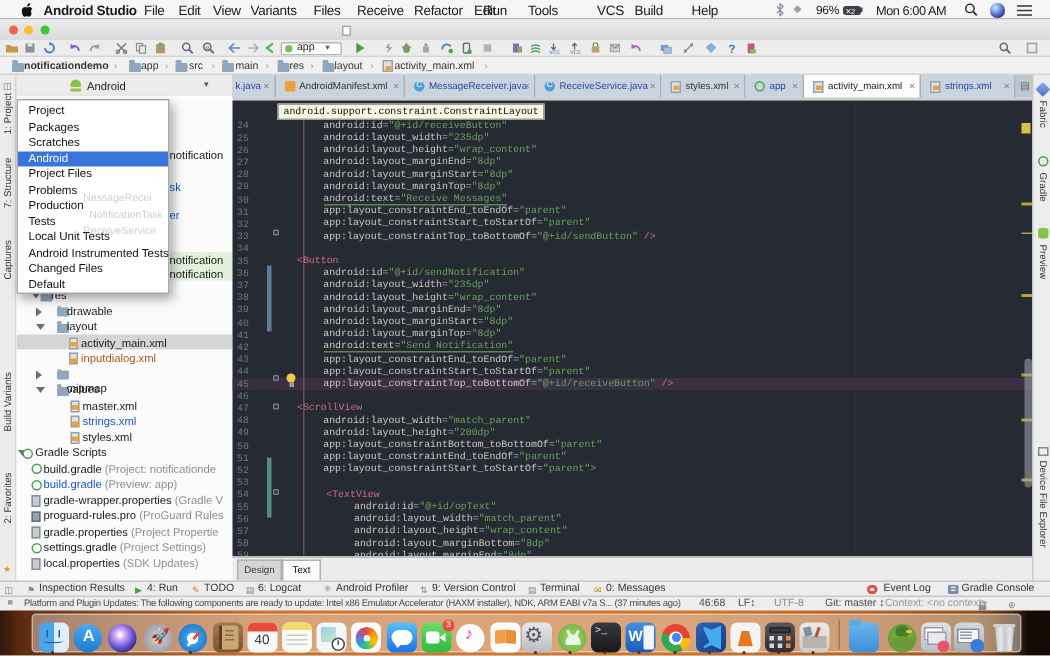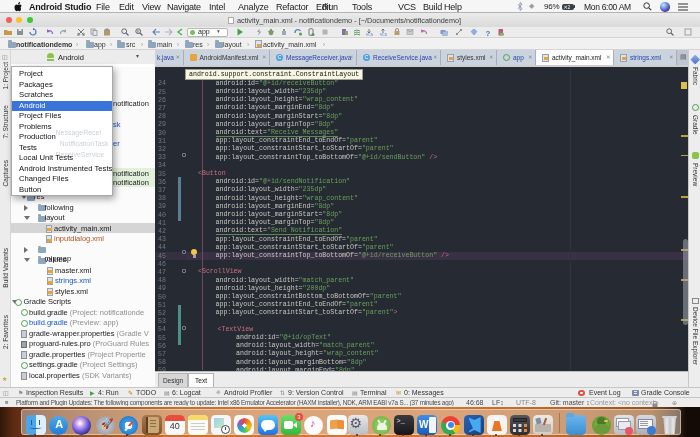--- a/index.html
+++ b/index.html
@@ -63,30 +63,30 @@
 
 <div class="ab" id="menubar">
 <svg style="position:absolute;left:14px;top:1.5px;" width="9" height="10" viewBox="0 0 100 115">
         <path d="M80 82c-4 12-12 24-22 24-6 0-8-4-16-4s-11 4-16 4C16 106 4 83 4 61 4 41 17 30 29 30c6 0 12 4 16 4s10-4 17-4c10 0 19 6 24 15-12 6-14 25-6 37z" fill="#111"></path>
         <path d="M62 20c4-5 7-13 6-20-6 1-13 5-17 10-4 5-7 12-6 19 7 0 13-4 17-9z" fill="#111"></path>
       </svg>
 <span style="left:29px;"><b>Android Studio</b></span>
 <span style="left:96px;">File</span>
 <span style="left:119px;">Edit</span>
 <span style="left:142px;">View</span>
-<span style="left:167px;">Navigate</span>
-<span style="left:209px;">Intel</span>
-<span style="left:238px;">Analyze</span>
+<span style="left:167px;">Variants</span>
+<span style="left:209px;">Files</span>
+<span style="left:238px;">Receive</span>
 <span style="left:276px;">Refactor</span>
 <span style="left:316px;">Edit</span>
 <span style="left:322px;">Run</span>
 <span style="left:352px;">Tools</span>
 <span style="left:398px;">VCS</span>
 <span style="left:423px;">Build</span>
-<span style="left:444px;">Help</span>
+<span style="left:461px;">Help</span>
 <svg style="position:absolute;left:517px;top:2px;" width="6" height="9" viewBox="0 0 6 9">
         <path d="M1 2.2 L5 6.8 L3 8.5 L3 0.5 L5 2.2 L1 6.8" fill="none" stroke="#8a93a8" stroke-width="0.9"></path>
       </svg>
 <span style="left:529px;top:2px;font-size:7px;color:#9aa0a8;">◆</span>
 <span style="left:544px;font-size:8px;text-align:center;">96%</span>
 <div style="position:absolute;left:562px;top:3.5px;width:11.5px;height:6.5px;background:#3c3f45;border-radius:2px;"></div>
 <div style="position:absolute;left:574px;top:5px;width:1px;height:3px;background:#3c3f45;"></div>
 <span style="left:563.5px;top:3.5px;font-size:5px;color:#fff;letter-spacing:-0.3px;">✕2</span>
 <span style="left:584px;font-size:8.5px;letter-spacing:-0.3px;">Mon 6:00 AM</span>
 <svg style="position:absolute;left:643px;top:2px;" width="9" height="9" viewBox="0 0 9 9">
@@ -100,21 +100,20 @@
           <line x1="0" y1="4" x2="10" y2="4"></line>
           <line x1="0" y1="7" x2="10" y2="7"></line>
         </g>
       </svg>
 </div>
 <div class="ab" id="titlebar">
 <div class="tl" style="left:6px;background:#f2605a;"></div>
 <div class="tl" style="left:16px;background:#fbbf2e;"></div>
 <div class="tl" style="left:26.5px;background:#3ec735;"></div>
 <div style="position:absolute;left:228px;top:4px;width:6px;height:7px;background:#fdfdfd;border:0.5px solid #aaa;"></div>
-<div id="title">activity_main.xml - notificationdemo - [~/Documents/notificationdemo]</div>
 </div>
 <div class="ab" id="toolbar">
 <svg style="position:absolute;left:4px;top:1px;" width="8" height="8" viewBox="0 0 8 8">
         <path d="M0 2 L3 2 L4 3 L8 3 L8 7 L0 7 Z" fill="#c49a4a"></path>
       </svg>
 <svg style="position:absolute;left:16px;top:1px;" width="8" height="8" viewBox="0 0 8 8">
         <rect x="1" y="1" width="6" height="6" fill="#8a9098"></rect>
         <rect x="2.5" y="1" width="3" height="2" fill="#e8e8e8"></rect>
       </svg>
 <svg style="position:absolute;left:29px;top:1px;" width="8" height="8" viewBox="0 0 8 8">
@@ -338,21 +337,21 @@
 <div class="trow" style="left:102.5px;top:53px;color:#1857c4;">sk</div>
 <div class="trow" style="left:102.5px;top:72px;color:#1857c4;">er</div>
 <div class="trow" style="left:102.5px;top:102px;color:#1a1a1a;">notification</div>
 <div class="trow" style="left:102.5px;top:111px;color:#1a1a1a;">notification</div>
 <div style="position:absolute;left:0;top:156px;width:144.5px;height:10px;background:#d5d5d5;"></div>
 <div class="arr dn" style="left:10px;top:128.0px;"></div>
 <div class="fo" style="left:16px;top:127.5px;"></div>
 <div class="trow" style="left:23.5px;top:125.0px;color:#1a1a1a;">res</div>
 <div class="arr rt" style="left:13px;top:138.0px;"></div>
 <div class="fo" style="left:27px;top:138.0px;"></div>
-<div class="trow" style="left:34px;top:135.5px;color:#1a1a1a;">following</div>
+<div class="trow" style="left:34px;top:135.5px;color:#1a1a1a;">drawable</div>
 <div class="arr dn" style="left:13px;top:149.0px;"></div>
 <div class="fo" style="left:27px;top:148.5px;"></div>
 <div class="trow" style="left:34px;top:146.0px;color:#1a1a1a;">layout</div>
 <div class="xic" style="left:35px;top:157.5px;"></div>
 <div class="trow" style="left:43.5px;top:156.5px;color:#1a1a1a;">activity_main.xml</div>
 <div class="xic" style="left:35px;top:168.0px;"></div>
 <div class="trow" style="left:43.5px;top:167.0px;color:#b3521f;">inputdialog.xml</div>
 <div class="arr rt" style="left:13px;top:180.0px;"></div>
 <div class="fo" style="left:27px;top:180.0px;"></div>
 <div class="trow" style="left:34px;top:187px;color:#1a1a1a;">mipmap</div>
@@ -374,21 +373,21 @@
 <div class="trow" style="left:18.5px;top:251.0px;color:#1857c4;">build.gradle<span class="gr"> (Preview: app)</span></div>
 <div style="position:absolute;left:10px;top:263.0px;width:6.5px;height:7.5px;background:#c8cdd4;border:0.5px solid #8a9098;"></div>
 <div class="trow" style="left:18.5px;top:261.5px;color:#1a1a1a;">gradle-wrapper.properties<span class="gr"> (Gradle V</span></div>
 <div style="position:absolute;left:10px;top:273.5px;width:6.5px;height:7.5px;background:#9aa2ac;border:0.5px solid #6a7078;"></div>
 <div class="trow" style="left:18.5px;top:272.0px;color:#1a1a1a;">proguard-rules.pro<span class="gr"> (ProGuard Rules</span></div>
 <div style="position:absolute;left:10px;top:284.0px;width:6.5px;height:7.5px;background:#c8cdd4;border:0.5px solid #8a9098;"></div>
 <div class="trow" style="left:18.5px;top:282.5px;color:#1a1a1a;">gradle.properties<span class="gr"> (Project Propertie</span></div>
 <div style="position:absolute;left:10px;top:294.5px;width:7px;height:7px;border-radius:50%;border:1.5px solid #4aa04e;background:#fff;"></div>
 <div class="trow" style="left:18.5px;top:293.0px;color:#1a1a1a;">settings.gradle<span class="gr"> (Project Settings)</span></div>
 <div style="position:absolute;left:10px;top:305.0px;width:6.5px;height:7.5px;background:#c8cdd4;border:0.5px solid #8a9098;"></div>
-<div class="trow" style="left:18.5px;top:303.5px;color:#1a1a1a;">local.properties<span class="gr"> (SDK Variants)</span></div>
+<div class="trow" style="left:18.5px;top:303.5px;color:#1a1a1a;">local.properties<span class="gr"> (SDK Updates)</span></div>
 </div>
 <div class="ab" id="editor">
 <div style="position:absolute;left:31px;top:185px;width:502px;height:8.2px;background:#3a3145;"></div>
 <div style="position:absolute;left:0px;top:185px;width:31px;height:8.2px;background:#343040;"></div>
 <div style="position:absolute;left:47px;top:13px;width:1px;height:290px;background:#6e4a5e;"></div>
 <div style="position:absolute;left:22.5px;top:110px;width:3px;height:44px;background:#5c7e95;"></div>
 <div style="position:absolute;left:22.5px;top:238px;width:3px;height:40px;background:#4e8e88;"></div>
 <div class="eln" style="top:13.4px;">24</div>
 <div class="cl" style="left:60.5px;top:12.8px;">android:id=<span class="v">"@+id/receiveButton"</span></div>
 <div class="eln" style="top:21.6px;">25</div>
@@ -715,14 +714,14 @@
 <div class="pi" style="top:13.0px;">Packages</div>
 <div class="pi" style="top:23.5px;">Scratches</div>
 <div class="pi pisel" style="top:34.0px;">Android</div>
 <div class="pi" style="top:44.5px;">Project Files</div>
 <div class="pi" style="top:55.0px;">Problems</div>
 <div class="pi" style="top:65.5px;">Production</div>
 <div class="pi" style="top:76.0px;">Tests</div>
 <div class="pi" style="top:86.5px;">Local Unit Tests</div>
 <div class="pi" style="top:97.0px;">Android Instrumented Tests</div>
 <div class="pi" style="top:107.5px;">Changed Files</div>
-<div class="pi" style="top:118.0px;">Button</div>
+<div class="pi" style="top:118.0px;">Default</div>
 </div>
 </div>
 </body></html>

